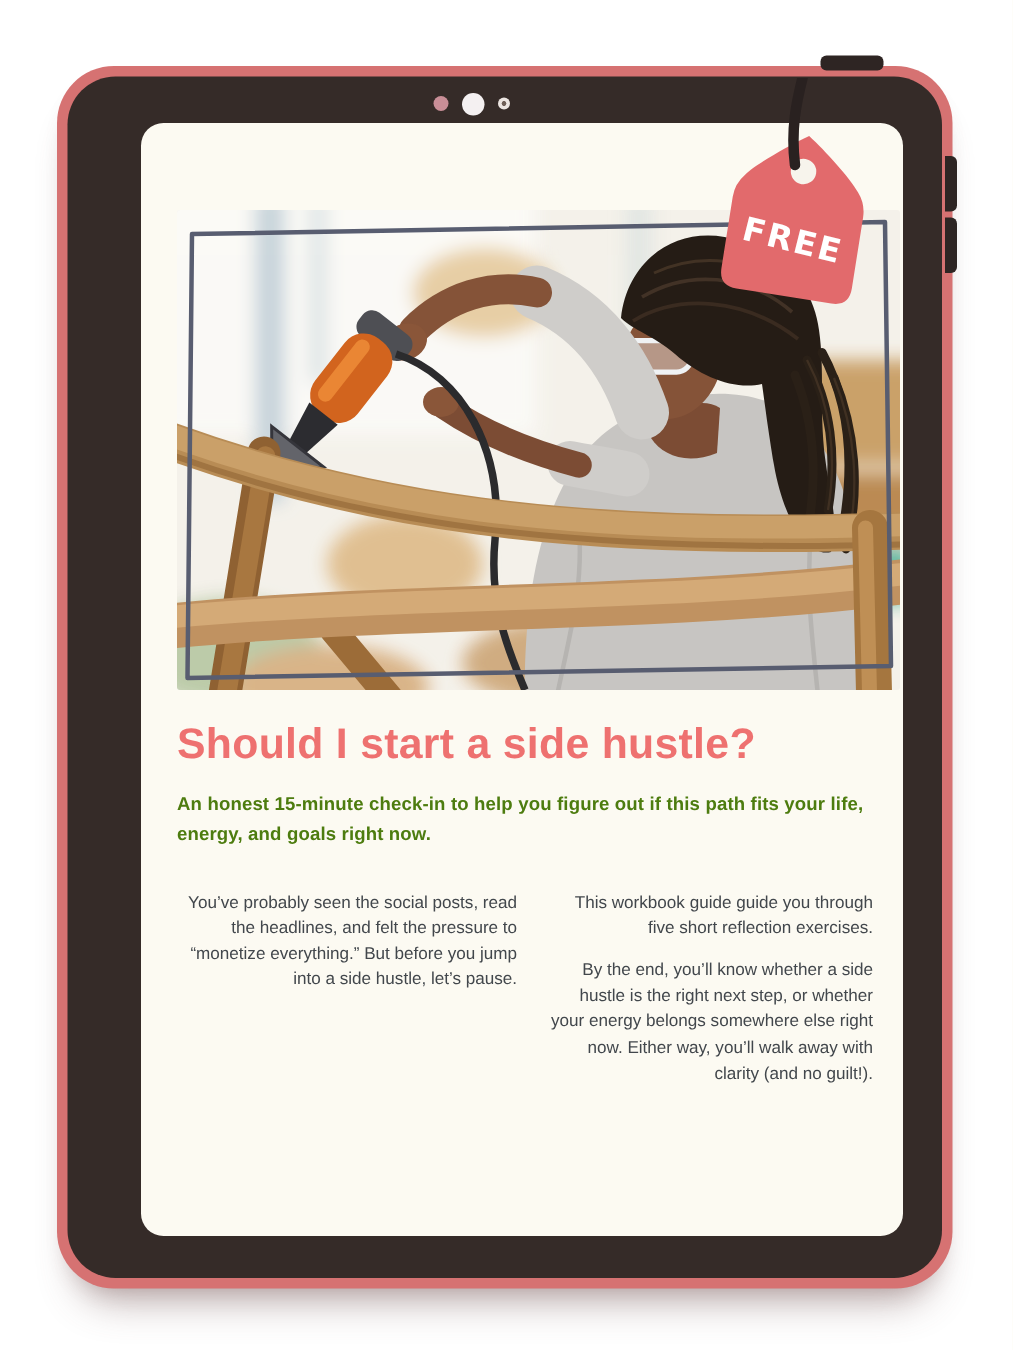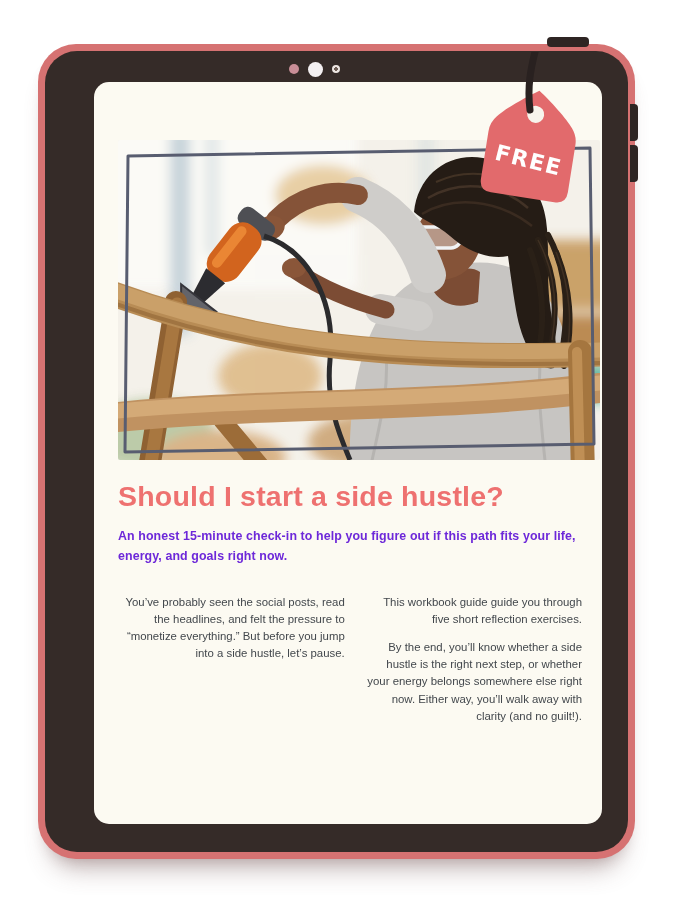--- a/index.html
+++ b/index.html
@@ -46,21 +46,21 @@
   .tag-wrap{position:absolute;left:433px;top:8px;width:120px;height:160px;z-index:5;}
   
   .photo{position:relative;width:482px;height:320px;margin:0;overflow:hidden;border-radius:2px;}
   .photo svg{display:block;}
   .cover-title{
     margin:21px 0 0 0;font-size:28.5px;line-height:1.1;letter-spacing:.2px;
     color:#ee7170;font-weight:800;
   }
   .cover-subtitle{
     margin:15px 0 0 0;width:486px;font-size:12.4px;line-height:1.6;
-    font-weight:bold;color:#6d28d9;letter-spacing:.1px;
+    font-weight:bold;color:#4d7c0f;letter-spacing:.1px;
   }
   .cols{display:flex;gap:22px;margin-top:27px;}
   .col{font-size:11.4px;line-height:1.5;color:#42474c;}
   .col-left{width:238px;}
   .col-right{width:226px;}
   .col p{margin:0 0 11px 0;text-align:right;}
   .col em{font-style:italic;}
 </style>
 </head>
 <body>

